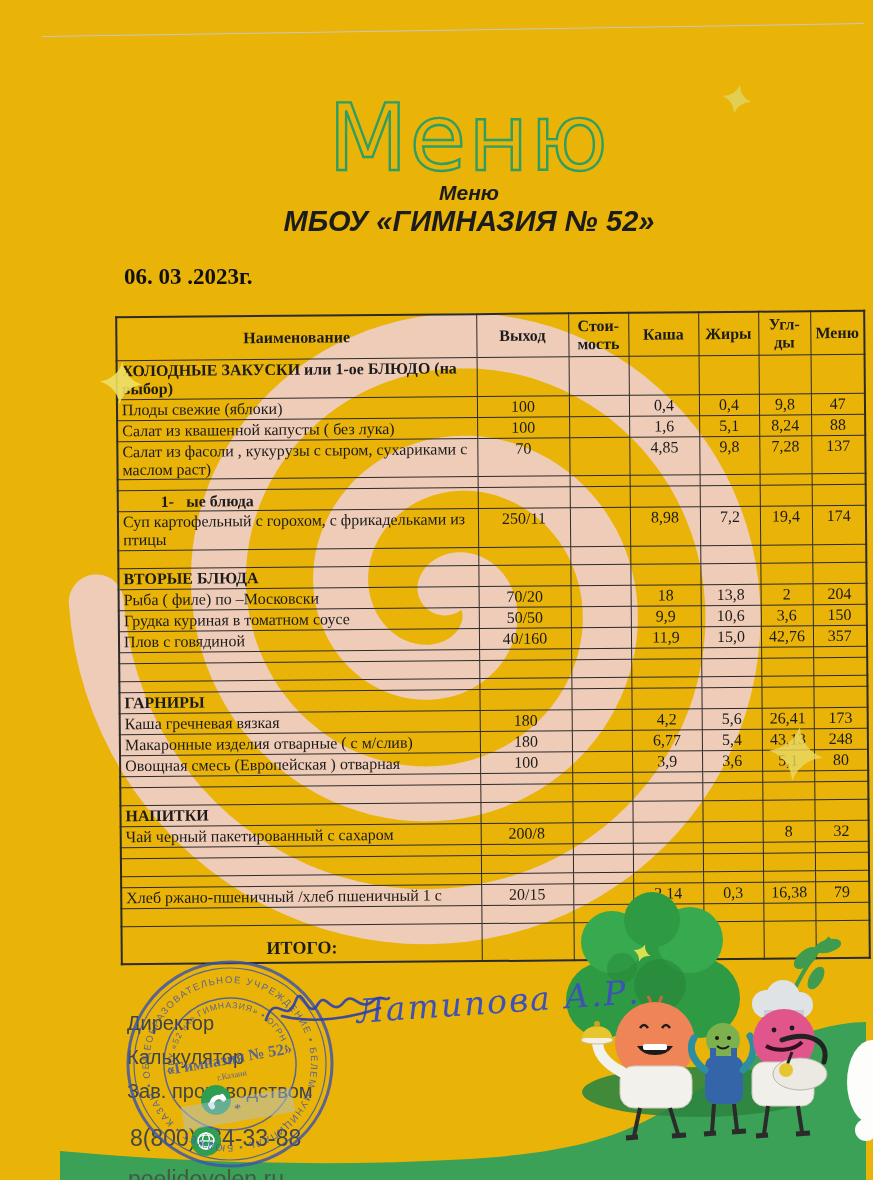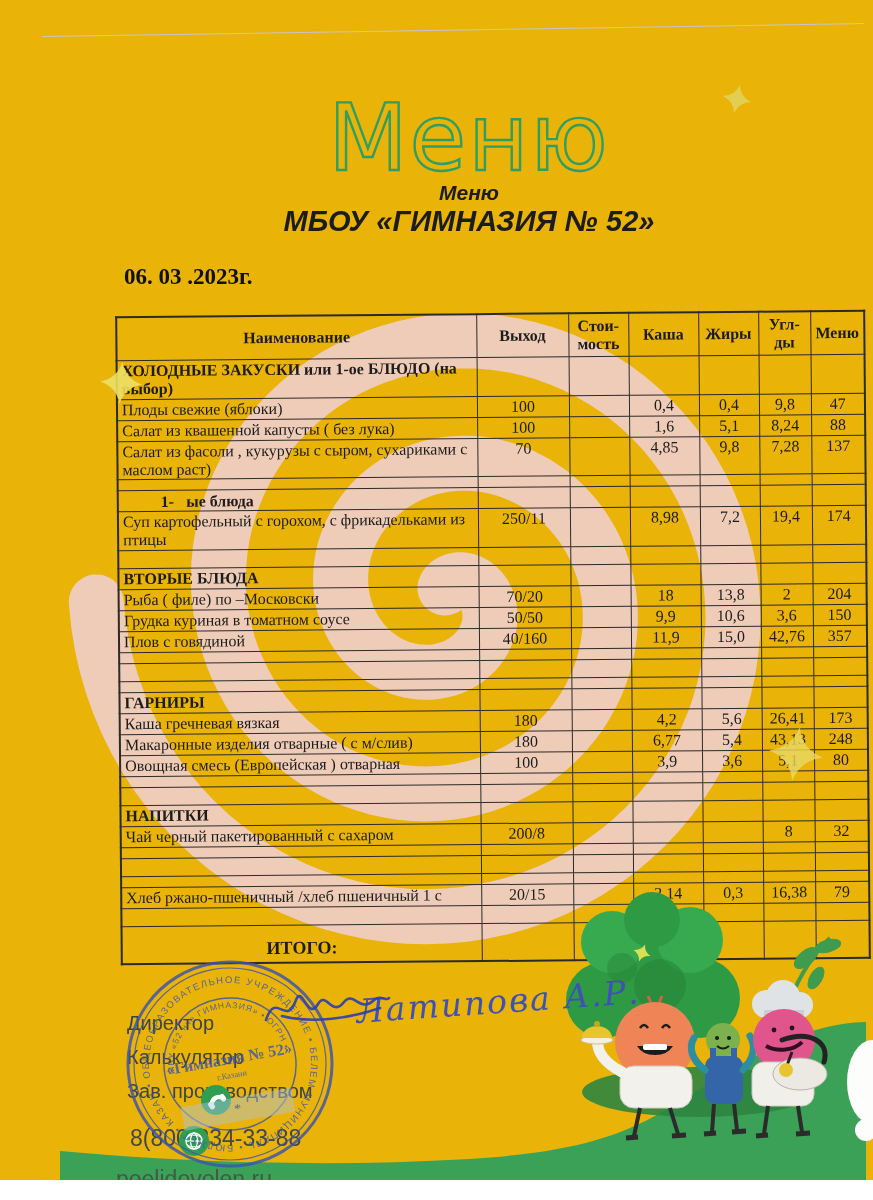--- a/index.html
+++ b/index.html
@@ -36,21 +36,21 @@
   tr.total td.val{font-weight:bold;}
   
   #bottom-art{z-index:2;}
   #sparkles{z-index:3;}
   
   .roles{position:absolute;left:127px;top:1006px;z-index:3;font-family:"Liberation Sans", sans-serif;
          font-size:20px;line-height:34px;color:#3e4347;}
   .contact-row{position:absolute;z-index:3;font-family:"Liberation Sans", sans-serif;font-size:23px;
                color:#42474b;display:flex;align-items:center;gap:10px;flex-direction:column;}
   #phone-row{left:130px;top:1085px;}
-  #web-row{left:116px;top:1126px;color:#44584a;}
+  #web-row{left:128px;top:1126px;color:#44584a;}
   .cicon{width:30px;height:30px;flex:0 0 auto;}
   
   #stamp-svg{position:absolute;left:124px;top:958px;z-index:4;opacity:0.82;pointer-events:none;}
   #scribble-svg{position:absolute;left:262px;top:978px;z-index:5;pointer-events:none;}
   .signature{position:absolute;left:356px;top:982px;z-index:4;font-family:"DejaVu Serif", serif;
              font-style:italic;font-size:33px;color:#3f51b5;transform:rotate(-4deg);letter-spacing:2px;}
 </style>
 </head>
 <body>
 

